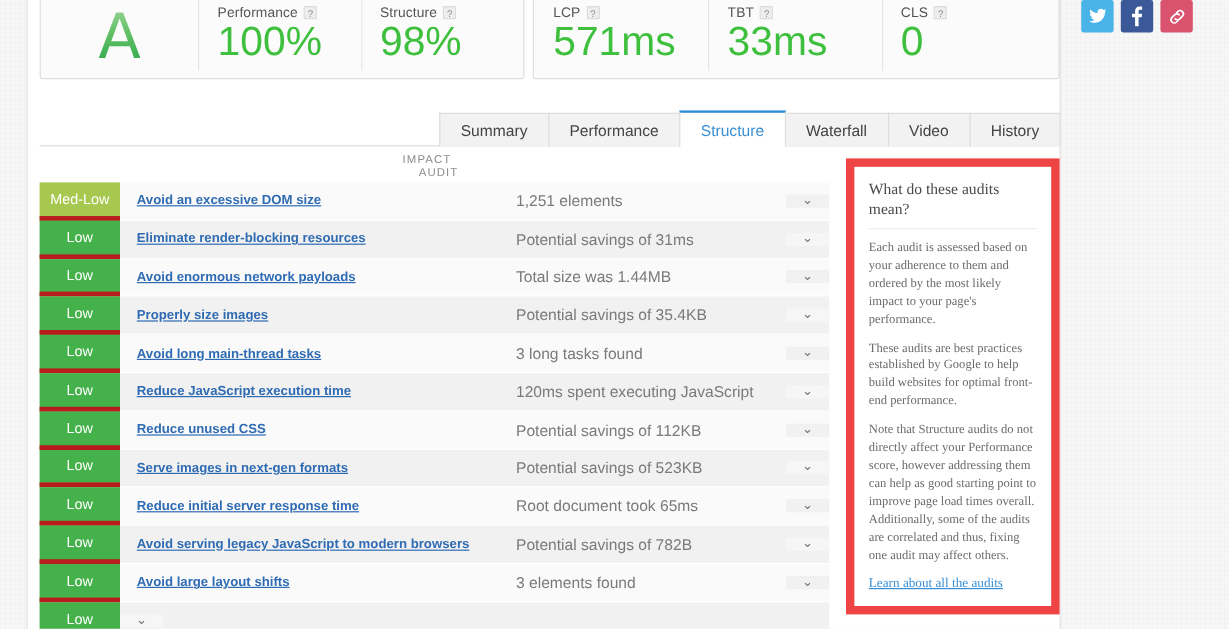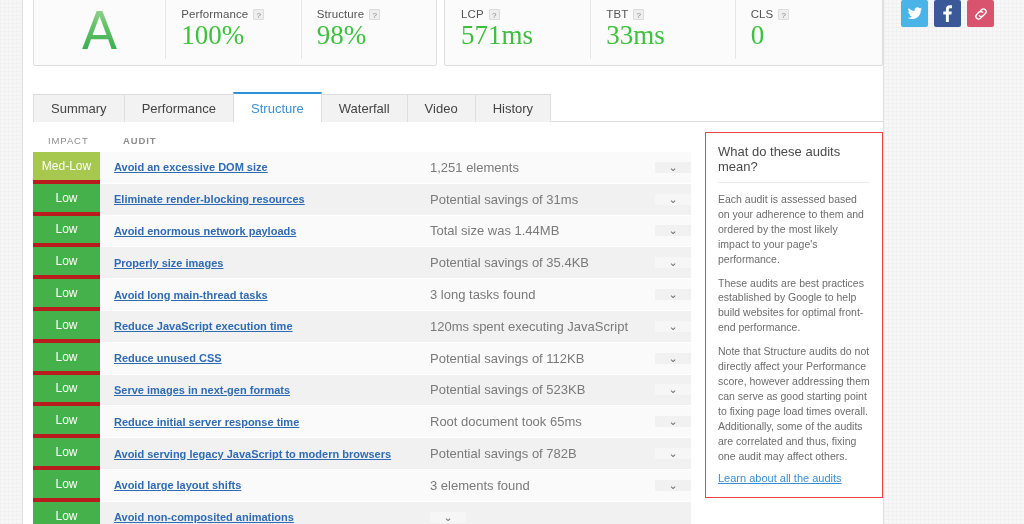--- a/index.html
+++ b/index.html
@@ -106,25 +106,25 @@
     width: 11px; height: 11px;
     line-height: 11px;
     text-align: center;
     font-size: 8px;
     color: #888;
     background: #eeeeee;
     border: 1px solid #dcdcdc;
     border-radius: 1px;
   }
   .metric-value {
-    font-size: 27px;
+    font-size: 34px;
     color: #3ec03e;
     line-height: 1.05;
     font-weight: 400;
-    font-family: Liberation Serif, serif;
+    font-family: Liberation Sans, sans-serif;
   }
 
   
   .social {
     position: absolute;
     right: 30px;
     top: 0px;
     display: flex;
     gap: 6px;
   }
@@ -140,20 +140,21 @@
   
   .tabs {
     position: absolute;
     left: 33px;
     top: 93px;
     display: flex;
     align-items: flex-end;
     border-bottom: 1px solid #dddddd;
     width: 850px;
     height: 29px;
+    justify-content: flex-end;
   }
   .tab {
     height: 28px;
     padding: 0 17px;
     display: flex;
     align-items: center;
     font-size: 13px;
     color: #444444;
     background: #f2f2f2;
     border: 1px solid #dddddd;
@@ -194,29 +195,30 @@
     position: absolute;
     left: 672px; top: 4px;
     width: 178px;
   }
 
   
   .tbl-head {
     display: flex;
     height: 24px;
     align-items: center;
+    flex-direction: column;
   }
   .th {
     font-size: 9.5px;
     color: #8d8d8d;
     letter-spacing: 0.9px;
     font-weight: 400;
   }
   .th-impact { width: 83px; padding-left: 15px; }
-  .th-audit  { padding-left: 7px; font-weight: bold; }
+  .th-audit  { padding-left: 7px; }
 
   .audit-row {
     display: flex;
     align-items: stretch;
     height: 31.8px;
     margin-bottom: 0px;
   }
   .impact-cell {
     width: 67px;
     flex: 0 0 67px;
@@ -266,24 +268,25 @@
   }
   .audit-row.alt .chev-cell { background: #f6f6f6; }
   .chev {
     color: #6e6e6e;
     font-size: 11px;
     line-height: 1;
   }
 
   
   .panel {
-    border: 1px solid #ef4444;
+    border: 7px solid #ef4444;
     background: #ffffff;
     padding: 11px 12px 13px 12px;
     margin-bottom: 15px;
+    font-family: Liberation Serif, serif;
   }
   .panel-title {
     font-size: 13px;
     color: #4a4a4a;
     font-weight: 400;
     padding-bottom: 8px;
     border-bottom: 1px solid #ececec;
     margin-bottom: 9px;
   }
   .panel-p {
@@ -515,34 +518,33 @@
               <div class="audit-title">Avoid large layout shifts</div>
               <div class="audit-detail">3 elements found</div>
               <div class="chev-cell">
                 <span class="chev">⌄</span>
               </div>
             </div>
           </div>
           <div class="audit-row alt">
             <div class="impact-cell impact-low">Low</div>
             <div class="row-body">
-              <div class="audit-title">Avoid non-composited animations</div>
               <div class="chev-cell">
                 <span class="chev">⌄</span>
               </div>
             </div>
           </div>
         </div>
     </div>
 
     <div class="side-wrap">
 
       <div class="panel">
         <div class="panel-title">What do these audits mean?</div>
         <p class="panel-p">Each audit is assessed based on your adherence to them and ordered by the most likely impact to your page's performance.</p>
         <p class="panel-p">These audits are best practices established by Google to help build websites for optimal front-end performance.</p>
-        <p class="panel-p">Note that Structure audits do not directly affect your Performance score, however addressing them can serve as good starting point to fixing page load times overall. Additionally, some of the audits are correlated and thus, fixing one audit may affect others.</p>
+        <p class="panel-p">Note that Structure audits do not directly affect your Performance score, however addressing them can help as good starting point to improve page load times overall. Additionally, some of the audits are correlated and thus, fixing one audit may affect others.</p>
         <a class="panel-link">Learn about all the audits</a>
       </div>
 
     </div>
   </div>
 </div>
 
 </body></html>

